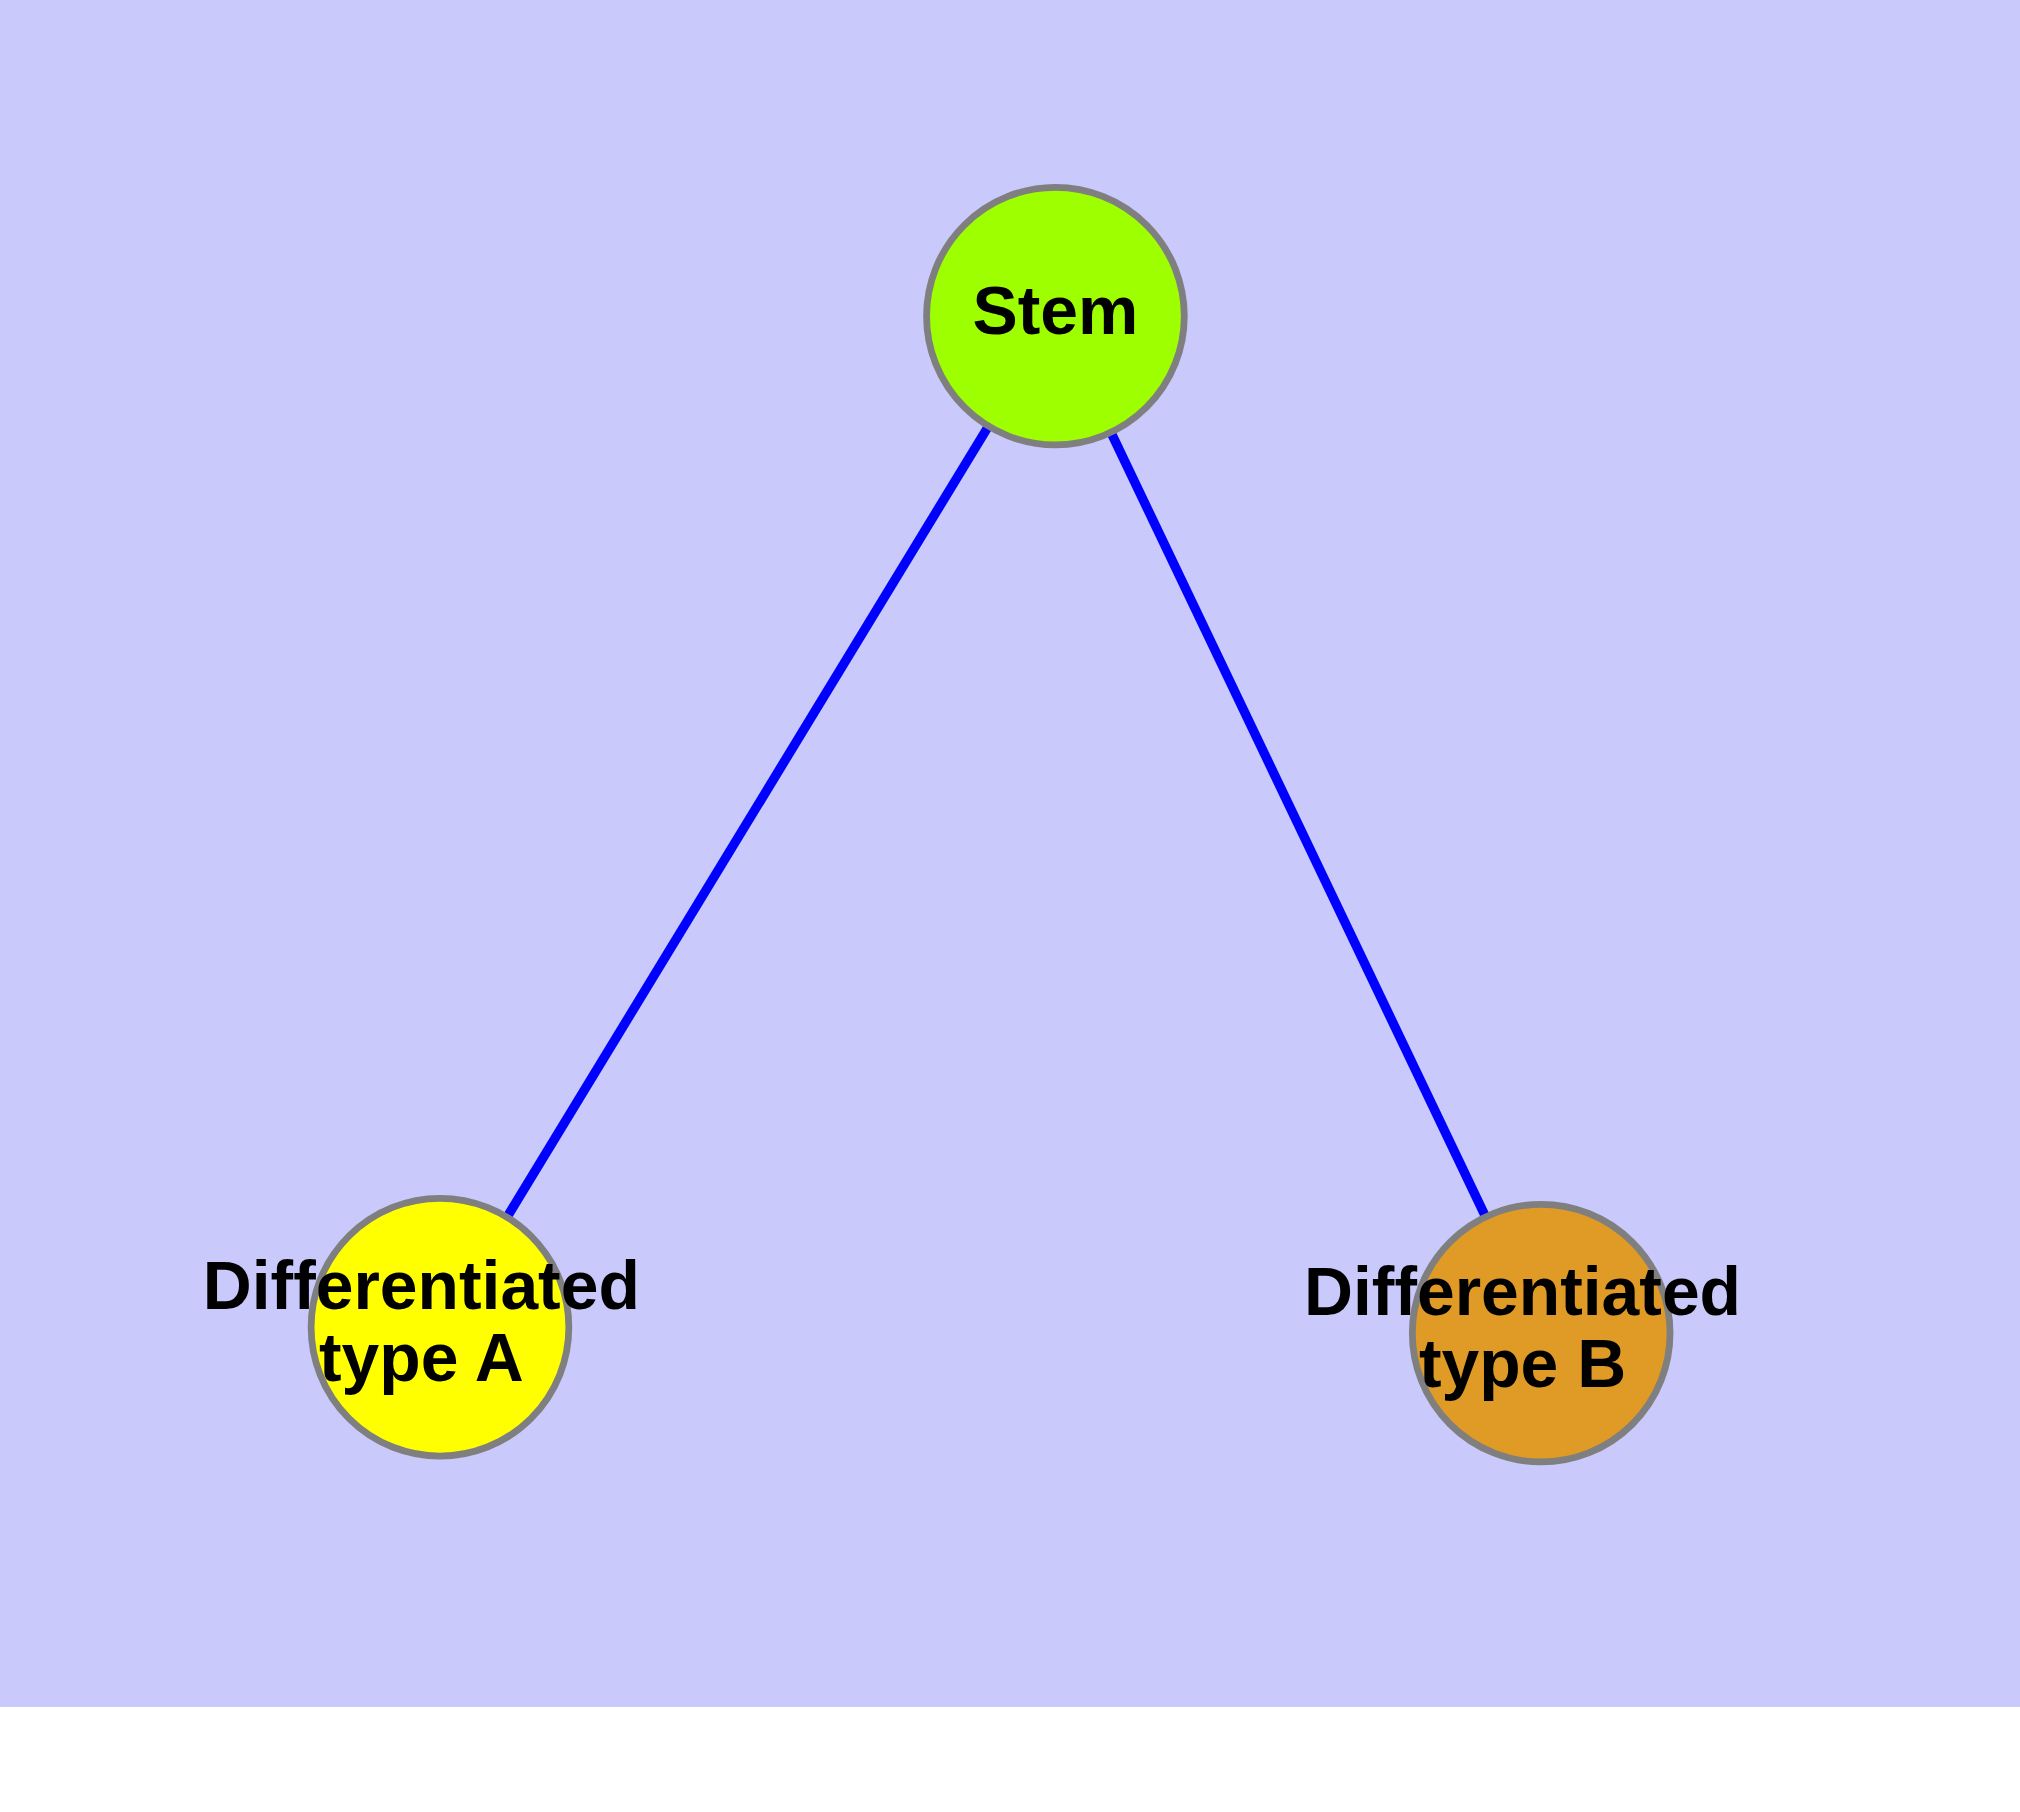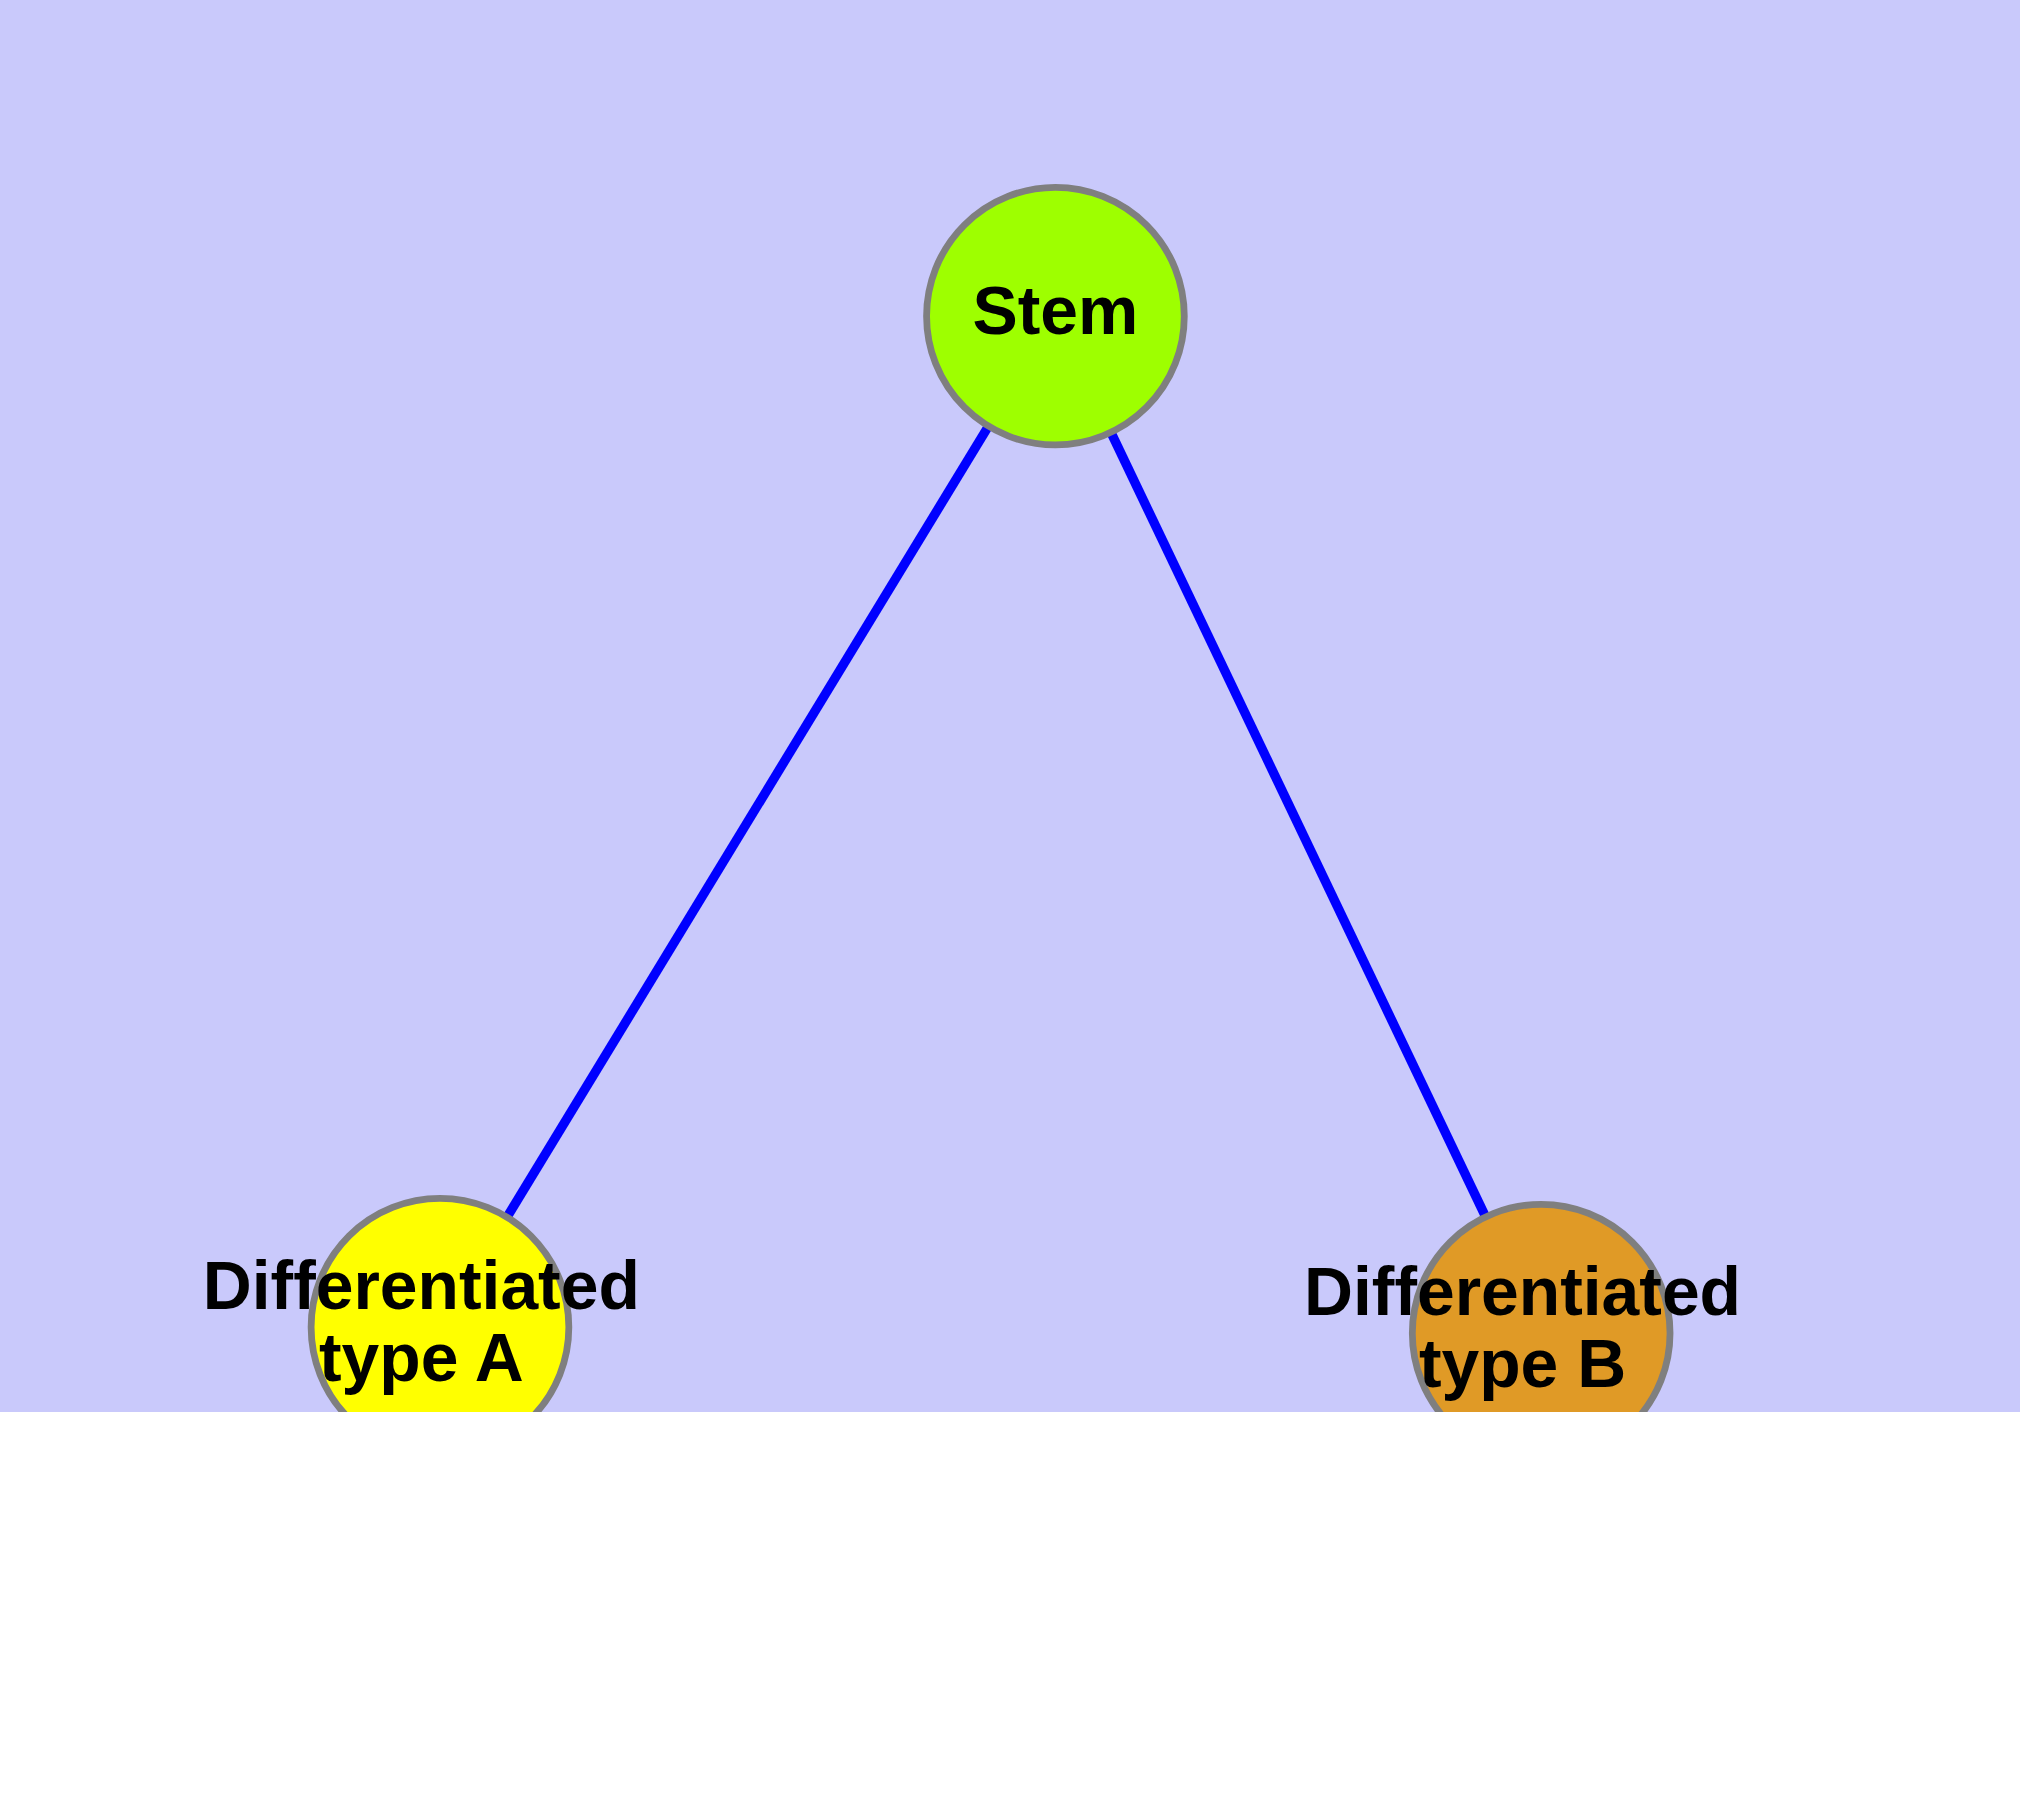--- a/index.html
+++ b/index.html
@@ -27,21 +27,21 @@
     font-family: "Liberation Sans", sans-serif;
     font-weight: bold;
     fill: #000000;
     dominant-baseline: middle;
     text-anchor: middle;
   }
 </style>
 </head>
 <body style="background: rgb(255, 255, 255);">
 
-<div id="canvas" style="width: 2021px; height: 1412px; background: rgb(255, 255, 255);">
+<div id="canvas" style="width: 2021px; height: 1812px; background: rgb(255, 255, 255);">
   <svg id="graph-svg" viewBox="0 0 2384 2138" preserveAspectRatio="none" xmlns="http://www.w3.org/2000/svg">
 
     <rect id="bg-rect" x="0" y="0" width="2384" height="2014" fill="#c9c9fb"></rect>
 
     <g id="edges-layer">
         <line x1="1245" y1="373" x2="519" y2="1566" stroke="#0000ff" stroke-width="11" stroke-linecap="butt"></line>
         <line x1="1245" y1="373" x2="1818" y2="1573" stroke="#0000ff" stroke-width="11" stroke-linecap="butt"></line>
       </g>
     <g id="nodes-layer">
         <circle cx="1245" cy="373" r="152" fill="#9eff00" stroke="#7f7f7f" stroke-width="8"></circle>

